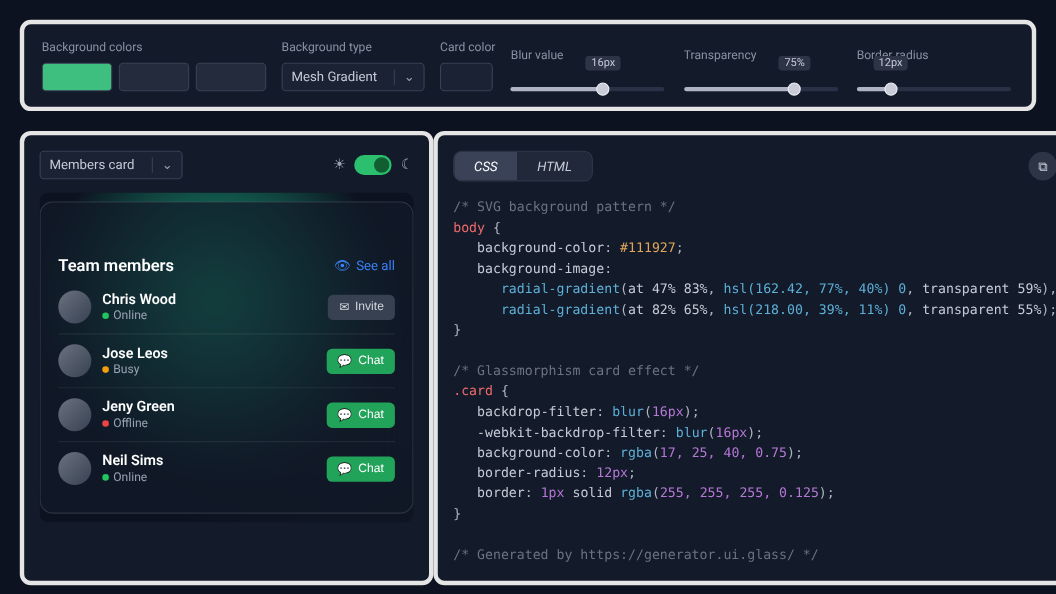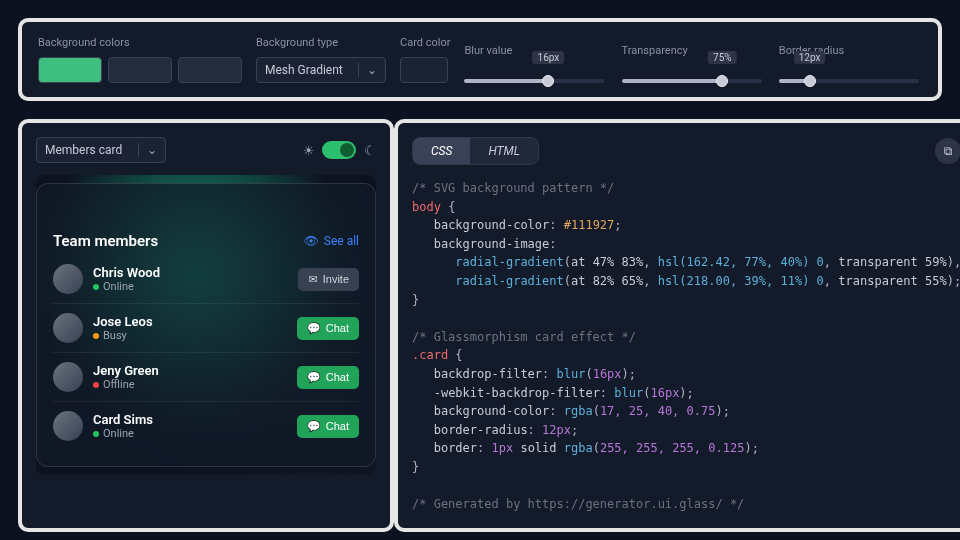--- a/index.html
+++ b/index.html
@@ -277,21 +277,21 @@
               </div>
               <button class="btn btn-chat">
                 <span>💬</span>
                 <span>Chat</span>
               </button>
             </div>
             <div class="member">
               <div class="m-left">
                 <div class="avatar"></div>
                 <div>
-                  <div class="m-name">Card Sims</div>
+                  <div class="m-name">Neil Sims</div>
                   <div class="m-status"><span class="dot online"></span>Online</div>
                 </div>
               </div>
               <button class="btn btn-chat">
                 <span>💬</span>
                 <span>Chat</span>
               </button>
             </div>
           </div>
       </div>

